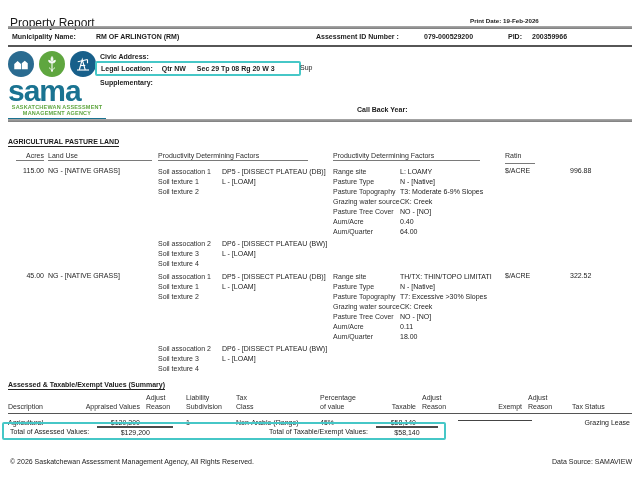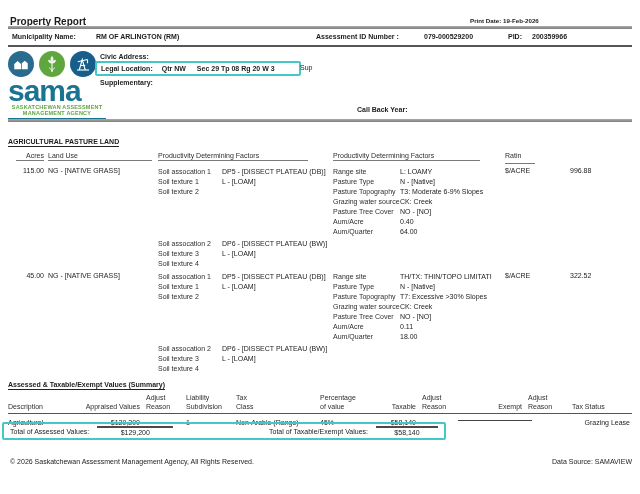--- a/index.html
+++ b/index.html
@@ -1,21 +1,21 @@
 <!DOCTYPE html>
 <html style="--accent_teal: #46c7c7; --logo_teal: #1a7391; --logo_green: #5fa63f;"><head>
 <meta charset="utf-8">
 <style>
   html,body{margin:0;padding:0;background:#fff;}
   #report{position:relative;width:640px;height:494px;background:#fff;overflow:hidden;
           font-family:"Liberation Sans","DejaVu Sans",sans-serif;font-size:7px;color:#1c1c1c;}
   .rule-thick{position:absolute;left:8px;right:8px;height:3px;background:linear-gradient(#ababab,#7d7d7d);}
   .rule-mid{position:absolute;left:8px;right:8px;height:2px;background:#565656;}
   
-  .page-title{position:absolute;left:10px;top:16px;font-size:10px;font-weight:bold;}
+  .page-title{position:absolute;left:10px;top:16px;font-size:12px;font-weight:normal;}
   .print-date{position:absolute;left:470px;top:17px;font-size:6.2px;font-weight:bold;}
   
   .idbar span{position:absolute;top:33px;font-weight:bold;font-size:7px;white-space:nowrap;}
   
   .logo{position:absolute;left:8px;top:51px;width:98px;}
   .logo-circles{display:flex;gap:5px;}
   .circ{width:26px;height:26px;border-radius:50%;display:flex;align-items:center;justify-content:center;}
   .c1{background:#2a6b90;} .c2{background:#5fa63f;} .c3{background:#175f8a;}
   .circ svg{width:18px;height:18px;}
   .logo-word{font-size:30px;font-weight:bold;color:var(--logo_teal,#1a7391);line-height:27px;letter-spacing:-1px;}

